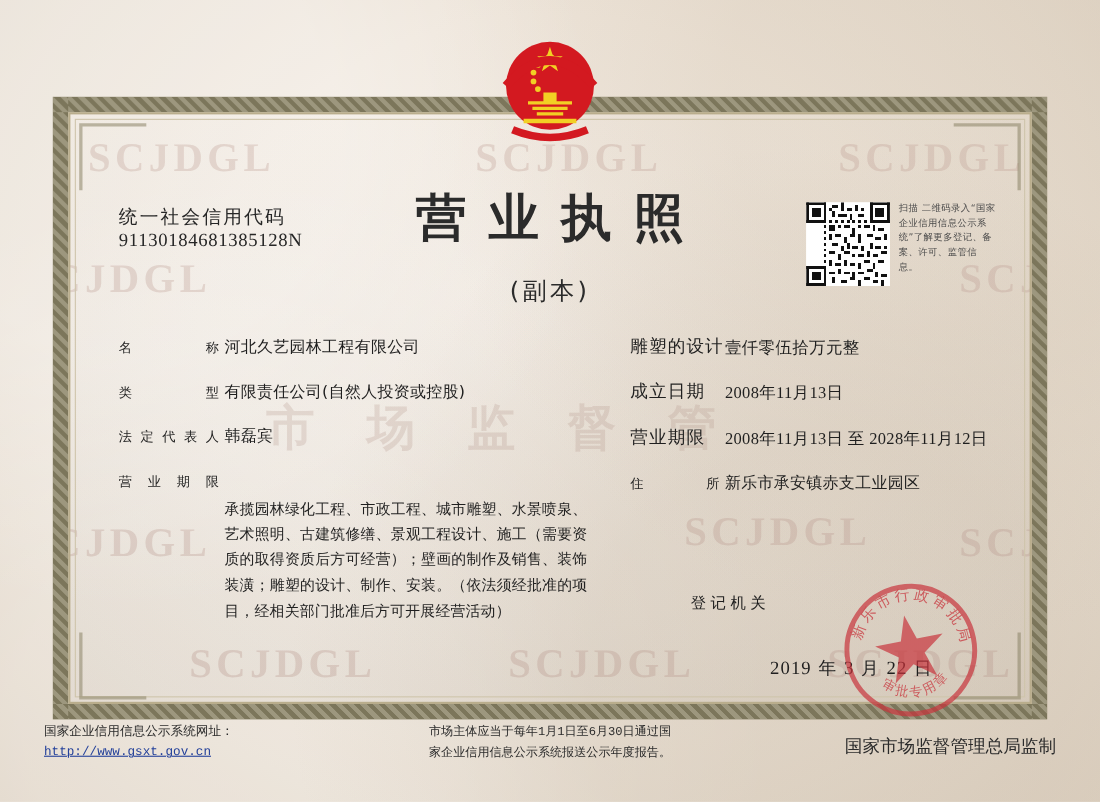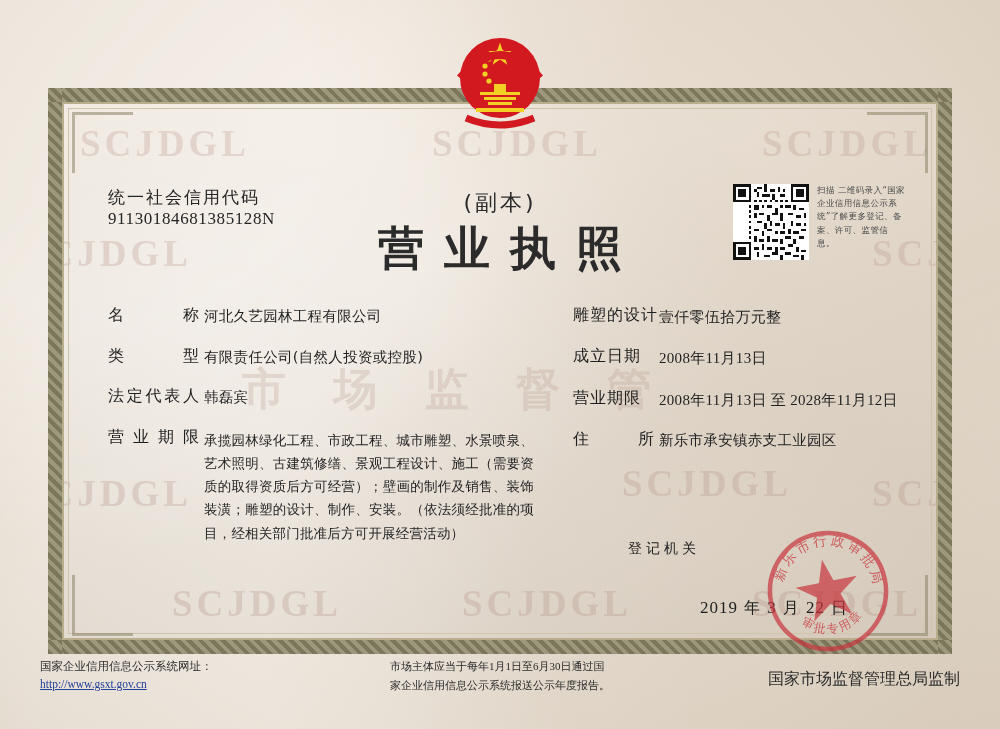--- a/index.html
+++ b/index.html
@@ -244,27 +244,28 @@
     padding-top: 2px;
   }
   .val.serif { font-family: "Liberation Serif", serif; font-size: 15px; }
   .scope-val {
     font-size: 13.5px;
     line-height: 1.72;
     letter-spacing: .2px;
     width: 330px;
     padding-top: 2px;
     text-align: justify;
+    margin-top: 23px;
   }
   .lbl-spread {
     display: inline-block;
     width: 92px;
     text-align: justify;
     text-align-last: justify;
-    font-size: 16px;
+    font-size: 12px;
   }
 
   
   #registry {
     position: absolute;
     left: 628px;
     top: 540px;
     font-family: "DejaVu Sans", sans-serif;
     font-size: 14px;
     letter-spacing: 4px;
@@ -297,21 +298,21 @@
     pointer-events: none;
   }
 
   
   #footer {
     position: absolute;
     left: 0;
     right: 0;
     bottom: 28px;
     height: 44px;
-    font-family: Liberation Serif, serif;
+    font-family: Liberation Mono, monospace;
     color: #2b2b2b;
   }
   #footer-left {
     position: absolute;
     left: 40px;
     top: 0;
     font-size: 11.5px;
     line-height: 1.6;
     text-align: left;
   }
@@ -379,22 +380,22 @@
       <path d="M38 71 h32 v3 h-32 z"></path>
       <path d="M42 76 h24 v3 h-24 z"></path>
       <path d="M30 82 h48 v4 h-48 z"></path>
       <path d="M48 58 h12 v10 h-12 z"></path>
     </g>
     <path d="M14 52 q40 -46 80 0" fill="none" stroke="#d31920" stroke-width="8"></path>
     <path d="M20 92 q34 14 68 0" fill="none" stroke="#d31920" stroke-width="7"></path>
   </svg>
 
   <div id="title-block">
+    <div id="main-title">营业执照</div>
     <div id="sub-title">(副本)</div>
-    <div id="main-title">营业执照</div>
   </div>
 
   <div id="code-block">
     <div id="code-label">统一社会信用代码</div>
     <div id="code-value">91130184681385128N</div>
   </div>
 
   <div id="qr-area">
     <svg id="qr-code" viewBox="0 0 29 29" shape-rendering="crispEdges">
       <rect width="29" height="29" fill="#ffffff"></rect>

